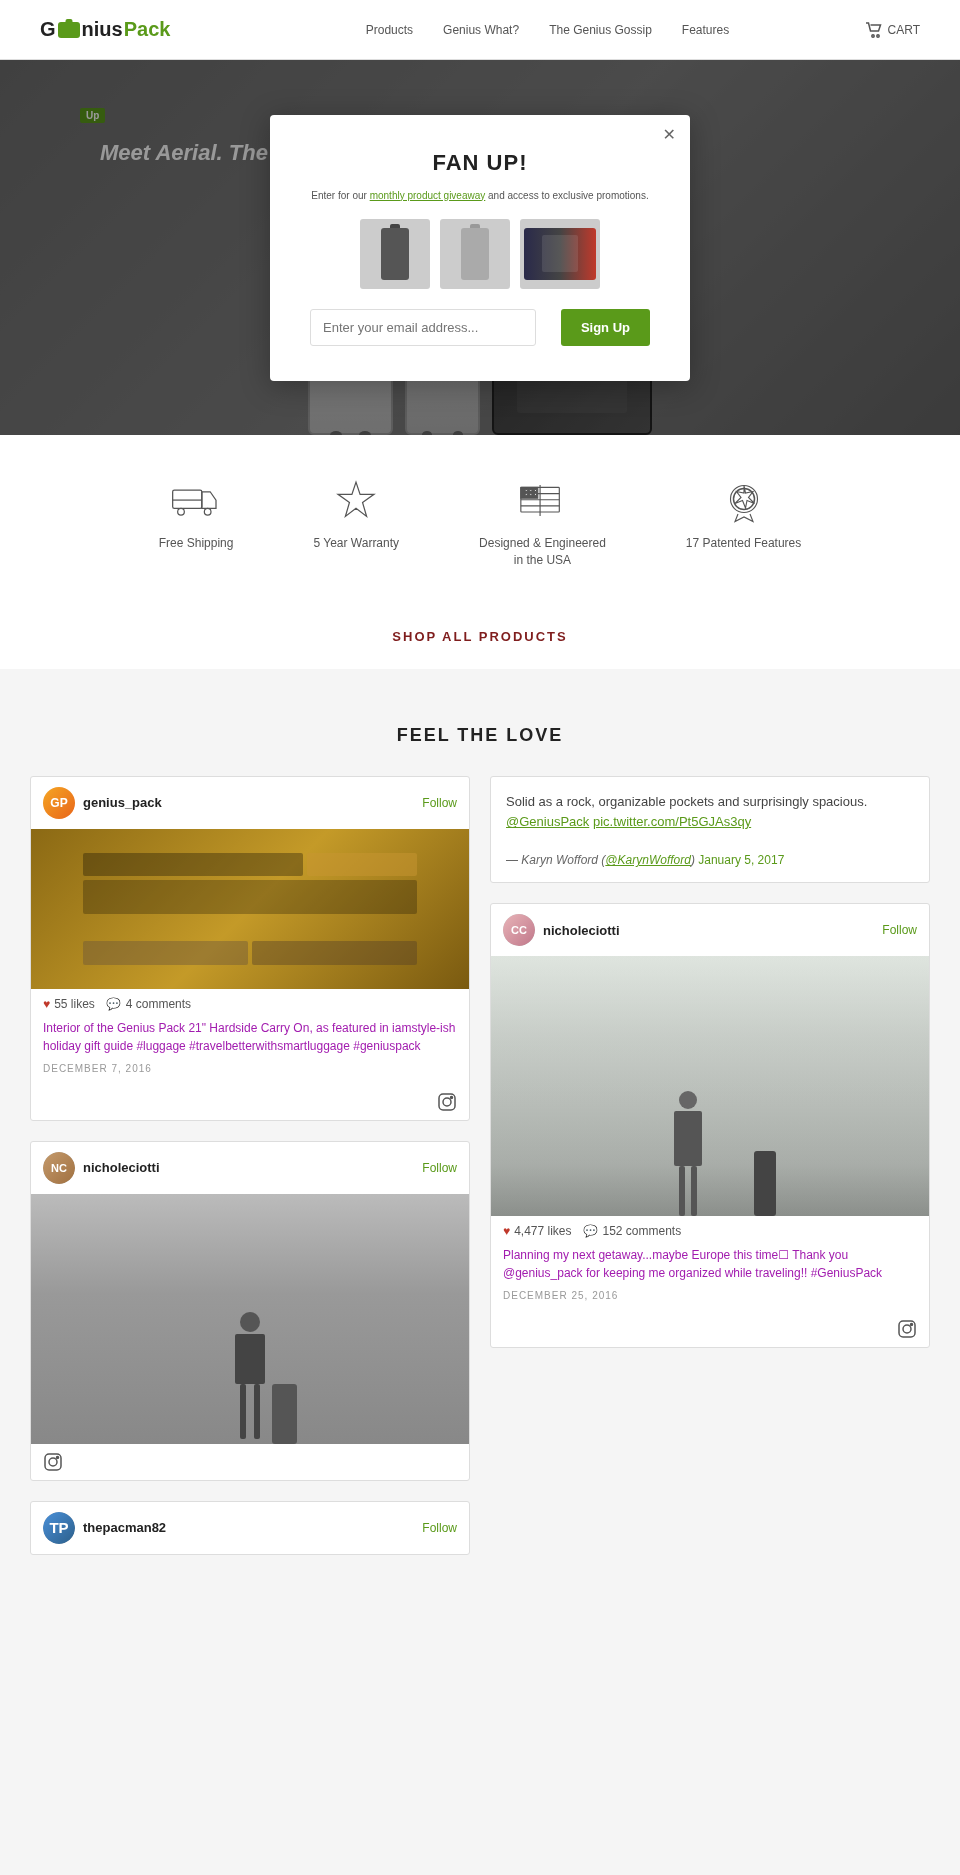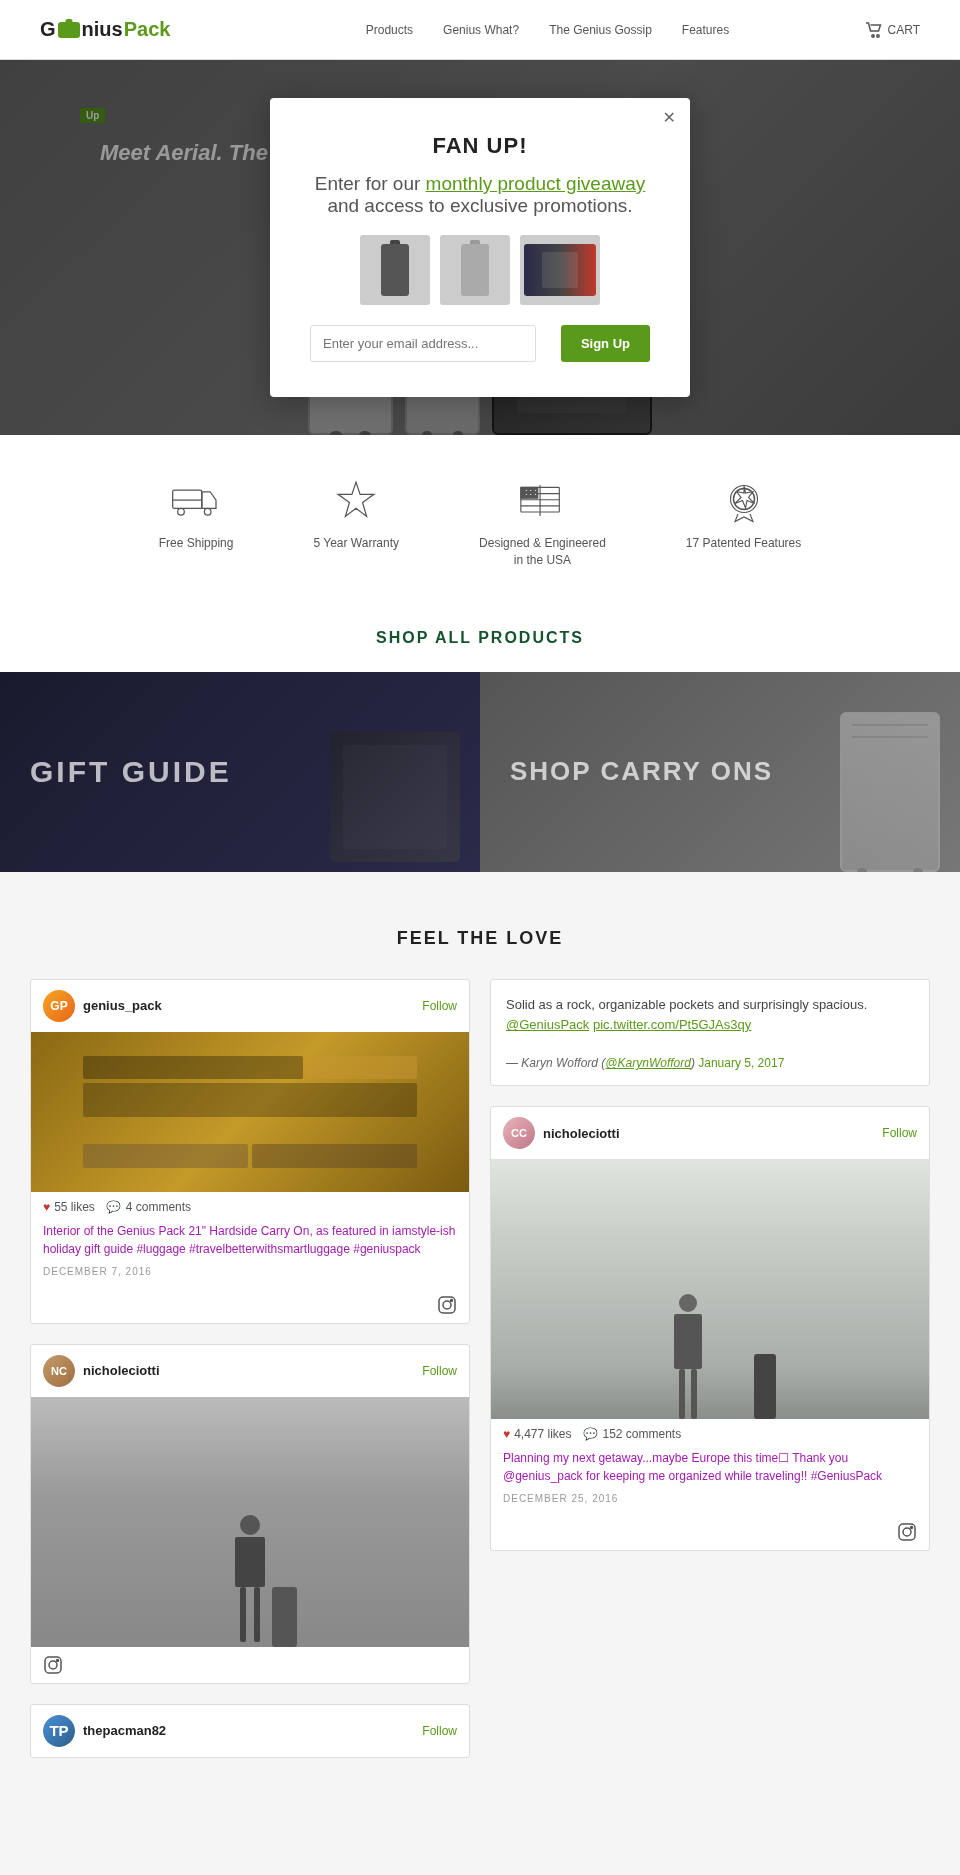--- a/index.html
+++ b/index.html
@@ -105,21 +105,21 @@
       border: none;
     }
     .modal-title {
       font-size: 22px;
       font-weight: bold;
       color: #222;
       letter-spacing: 1px;
       margin-bottom: 14px;
     }
     .modal-desc {
-      font-size: 19px;
+      font-size: 10px;
       color: #555;
       margin-bottom: 18px;
     }
     .modal-desc a {
       color: #5a9a1a;
     }
     .modal-products {
       display: flex;
       justify-content: center;
       gap: 10px;
@@ -191,23 +191,23 @@
       line-height: 1.4;
     }
 
     
     .shop-all-section {
       text-align: center;
       padding: 20px 0 25px;
       background: #fff;
     }
     .shop-all-title {
-      font-size: 16px;
-      font-weight: bold;
-      color: #14532d;
+      font-size: 13px;
+      font-weight: bold;
+      color: #7f1d1d;
       letter-spacing: 2px;
     }
 
     
     .product-grid {
       display: flex;
       width: 100%;
     }
     .product-tile {
       flex: 1;
@@ -571,43 +571,20 @@
         </svg>
       </div>
       <div class="feature-label">17 Patented Features</div>
     </div>
   </div>
 
   <div class="shop-all-section">
     <div class="shop-all-title">SHOP ALL PRODUCTS</div>
   </div>
 
-  <div class="product-grid">
-
-    <div class="product-tile gift-guide">
-      <div class="tile-text" style="font-size:30px;letter-spacing:3px;">GIFT GUIDE</div>
-      <div style="position:absolute;right:20px;bottom:10px;opacity:0.5;">
-        <div style="width:130px;height:130px;background:linear-gradient(135deg,#222 0%,#444 100%);border-radius:5px;display:flex;align-items:center;justify-content:center;">
-          <div style="width:80%;height:80%;background:rgba(255,255,255,0.05);border-radius:3px;"></div>
-        </div>
-      </div>
-    </div>
-
-    <div class="product-tile carry-on">
-      <div class="tile-text" style="font-size:26px;letter-spacing:2px;line-height:1.3;">SHOP CARRY ONS</div>
-      <div class="tile-luggage-bg">
-        <div style="width:100px;height:160px;background:linear-gradient(180deg,#d0d0d0 0%,#b0b0b0 100%);border:2px solid #ccc;border-radius:6px;opacity:0.7;position:relative;">
-          <div style="width:80%;margin:10px auto;height:2px;background:#aaa;"></div>
-          <div style="width:80%;margin:5px auto;height:2px;background:#aaa;"></div>
-          <div style="position:absolute;bottom:-5px;left:15px;width:10px;height:7px;background:#888;border-radius:50%;"></div>
-          <div style="position:absolute;bottom:-5px;right:15px;width:10px;height:7px;background:#888;border-radius:50%;"></div>
-        </div>
-      </div>
-    </div>
-  </div>
 
   <div class="feel-love-section">
     <div class="feel-love-title">FEEL THE LOVE</div>
 
     <div class="social-grid">
 
       <div class="social-col">
 
         <div class="insta-post">
           <div class="insta-header">

